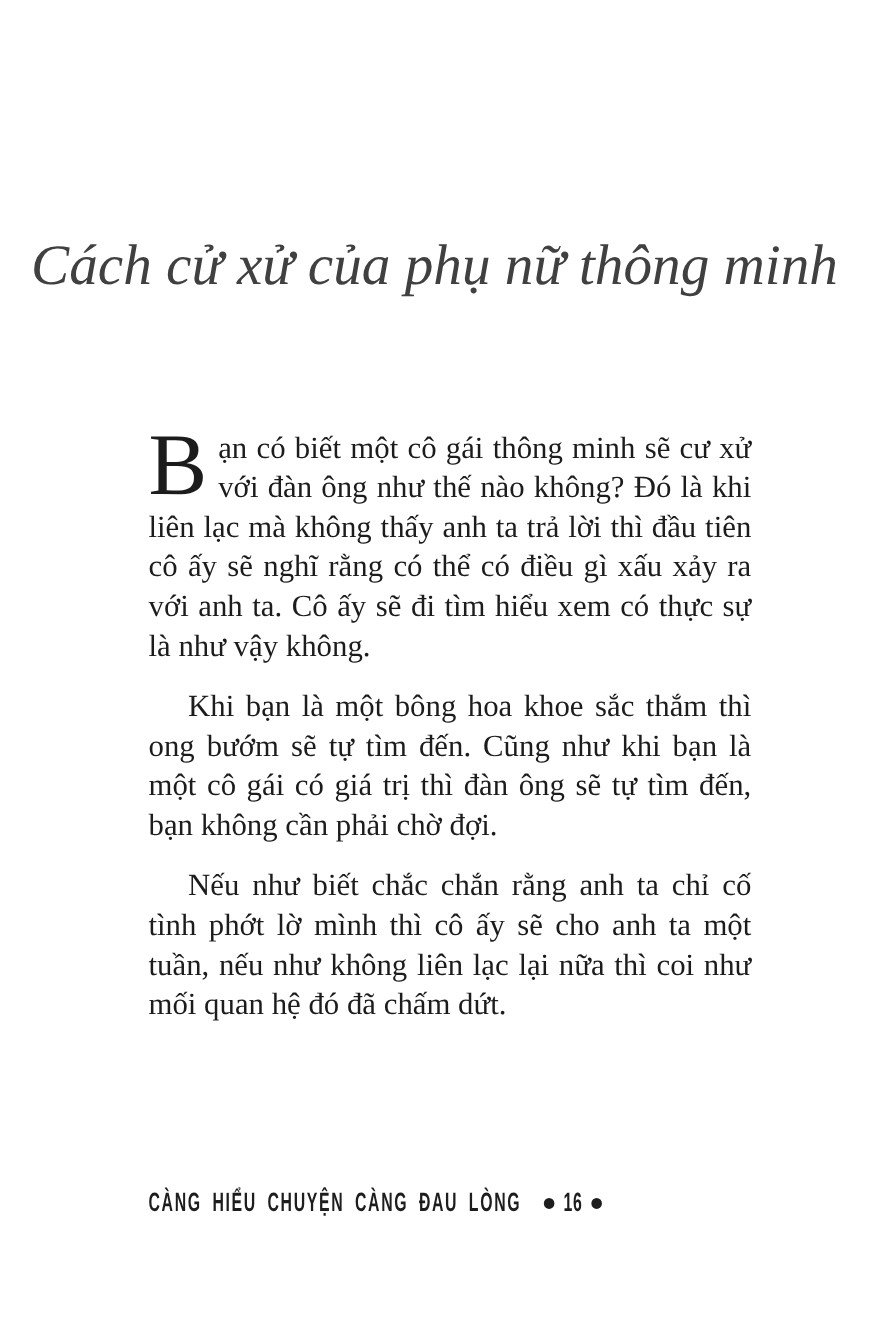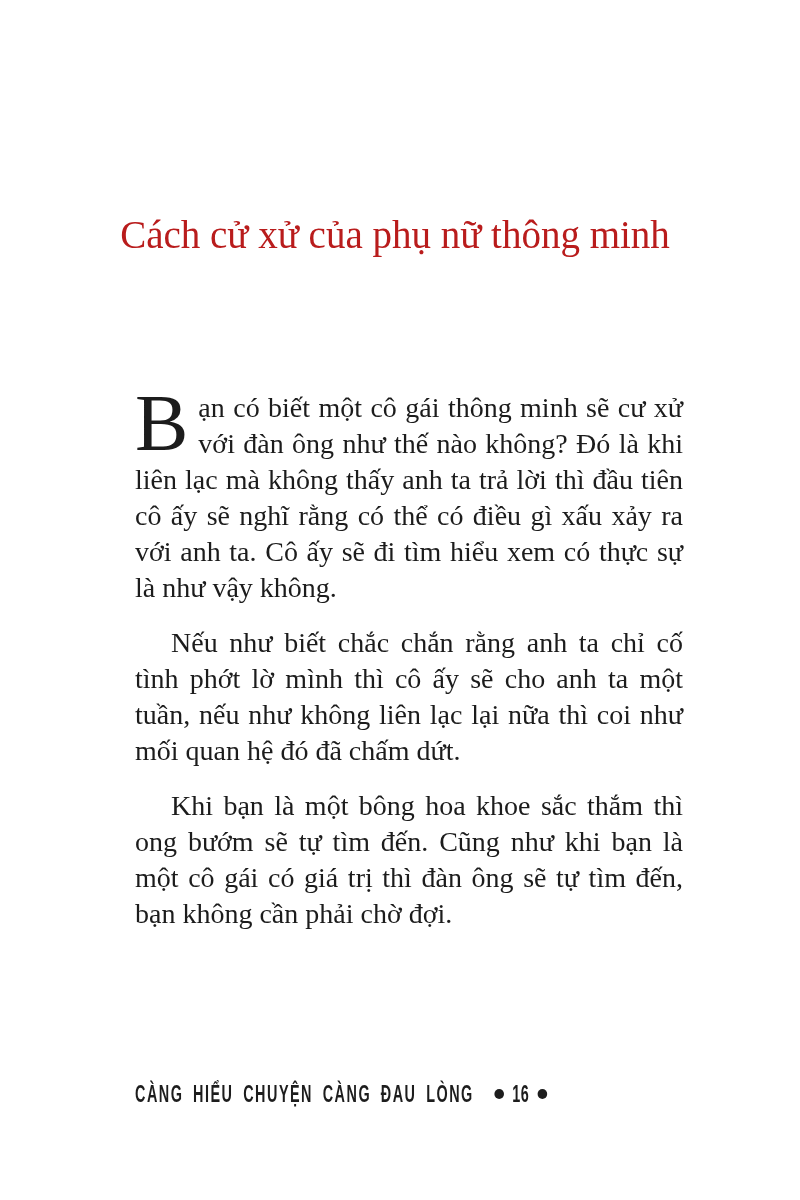--- a/index.html
+++ b/index.html
@@ -16,24 +16,25 @@
     font-family: "Liberation Serif", serif;
   }
   .chapter-title {
     position: absolute;
     top: 212px;
     left: 0;
     width: 790px;
     margin: 0;
     text-align: center;
     font-family: "Liberation Serif", serif;
+    font-style: italic;
     font-weight: 500;
-    font-size: 39px;
+    font-size: 52px;
     letter-spacing: 0px;
-    color: #b91c1c;
+    color: #404040;
   }
   .body-text {
     position: absolute;
     top: 390px;
     left: 135px;
     width: 548px;
     font-size: 28px;
     line-height: 36px;
     color: #1c1c1c;
     text-align: justify;
@@ -87,23 +88,23 @@
 </head>
 <body>
 
 <div class="page">
 
   <h1 class="chapter-title">Cách cử xử của phụ nữ thông minh</h1>
 
   <div class="body-text">
     <p class="para"><span class="dropcap">B</span><span>ạn có biết một cô gái thông minh sẽ cư xử với đàn ông như thế nào không? Đó là khi liên lạc mà không thấy anh ta trả lời thì đầu tiên cô ấy sẽ nghĩ rằng có thể có điều gì xấu xảy ra với anh ta. Cô ấy sẽ đi tìm hiểu xem có thực sự là như vậy không.</span></p>
 
+    <p class="para indent"><span>Khi bạn là một bông hoa khoe sắc thắm thì ong bướm sẽ tự tìm đến. Cũng như khi bạn là một cô gái có giá trị thì đàn ông sẽ tự tìm đến, bạn không cần phải chờ đợi.</span></p>
+
     <p class="para indent"><span>Nếu như biết chắc chắn rằng anh ta chỉ cố tình phớt lờ mình thì cô ấy sẽ cho anh ta một tuần, nếu như không liên lạc lại nữa thì coi như mối quan hệ đó đã chấm dứt.</span></p>
-
-    <p class="para indent"><span>Khi bạn là một bông hoa khoe sắc thắm thì ong bướm sẽ tự tìm đến. Cũng như khi bạn là một cô gái có giá trị thì đàn ông sẽ tự tìm đến, bạn không cần phải chờ đợi.</span></p>
   </div>
 
   <div class="footer">
     <span class="running-title">CÀNG HIỂU CHUYỆN CÀNG ĐAU LÒNG</span>
     <span class="dot"></span>
     <span class="page-num">16</span>
     <span class="dot"></span>
   </div>
 
 </div>

